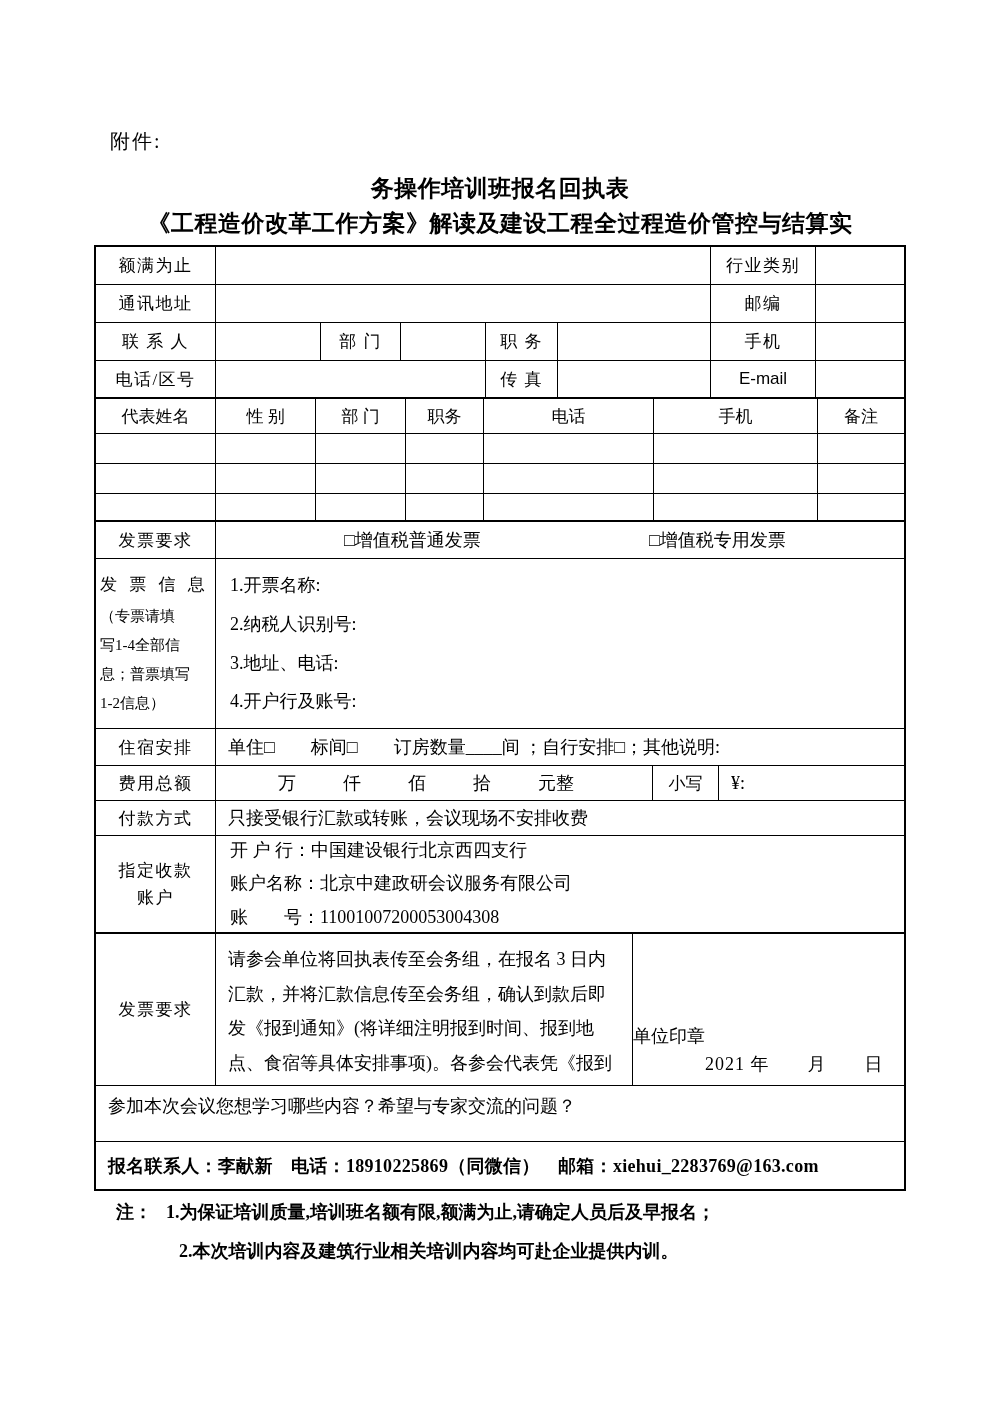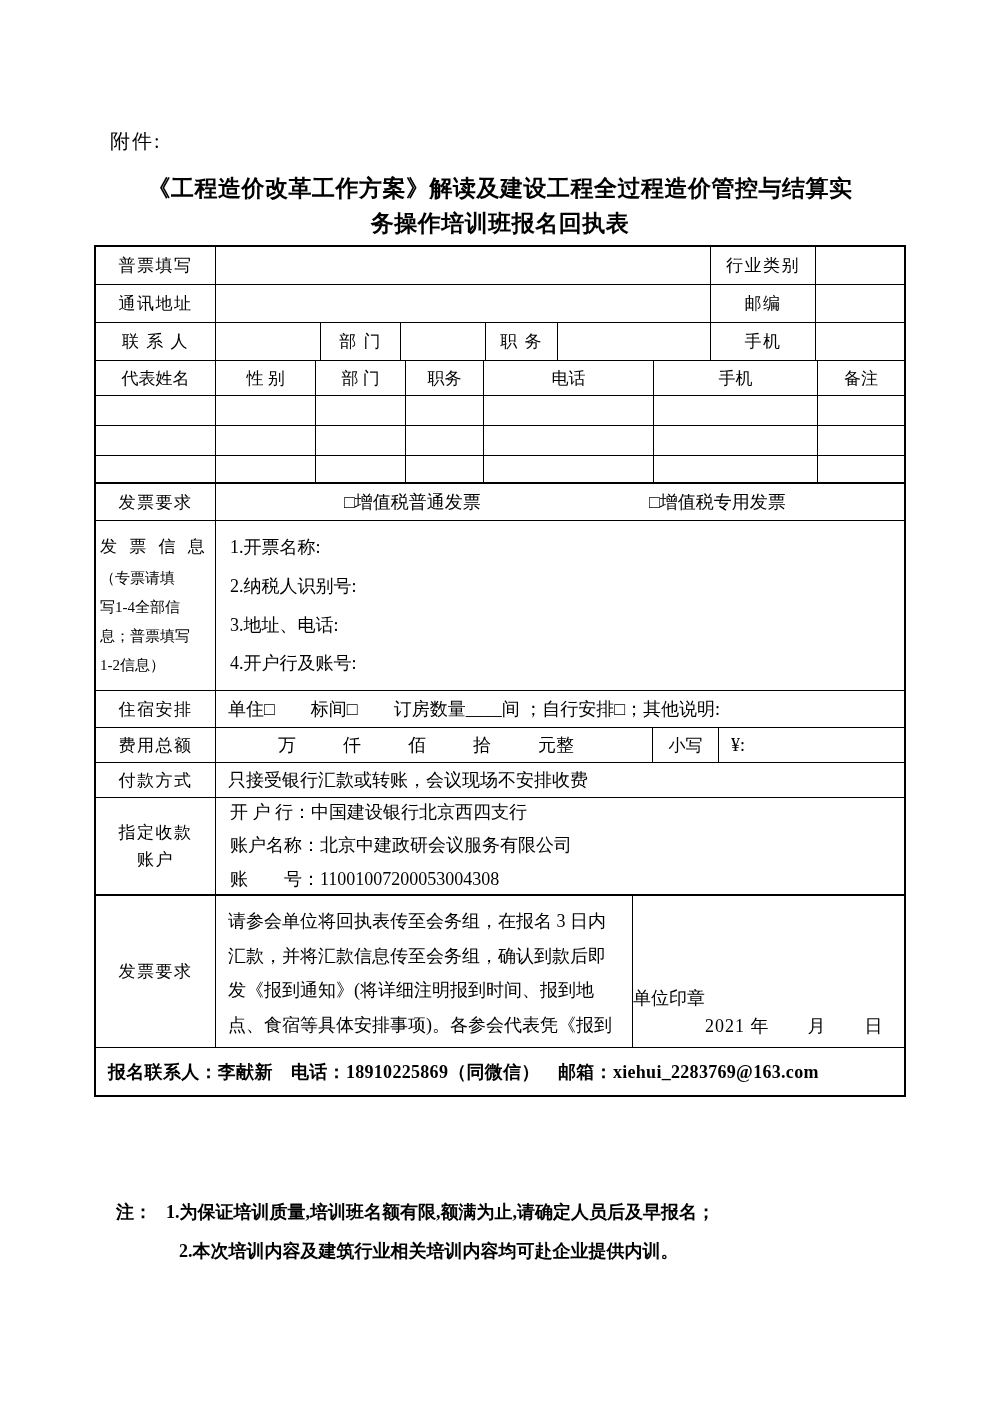--- a/index.html
+++ b/index.html
@@ -49,28 +49,28 @@
   .cb2 { margin-left:168px; }
 </style>
 </head>
 <body>
 
 <div class="page">
 
   <div class="attachment">附件:</div>
 
   <div class="doc-title">
+    <div>务操作培训班报名回执表</div>
     <div>《工程造价改革工作方案》解读及建设工程全过程造价管控与结算实</div>
-    <div>务操作培训班报名回执表</div>
   </div>
 
   <div class="tbl">
 
     <div class="row" style="height:38px">
-      <div class="cell lab" style="width:120px">普票填写</div>
+      <div class="cell lab" style="width:120px">额满为止</div>
       <div class="cell fill" style="width:495px"></div>
       <div class="cell lab" style="width:105px">行业类别</div>
       <div class="cell fill" style="width:88px"></div>
     </div>
 
     <div class="row" style="height:38px">
       <div class="cell lab" style="width:120px">通讯地址</div>
       <div class="cell fill" style="width:495px"></div>
       <div class="cell lab" style="width:105px">邮编</div>
       <div class="cell fill" style="width:88px"></div>
@@ -80,20 +80,28 @@
       <div class="cell lab" style="width:120px">联 系 人</div>
       <div class="cell fill" style="width:105px"></div>
       <div class="cell lab" style="width:80px">部 门</div>
       <div class="cell fill" style="width:85px"></div>
       <div class="cell lab" style="width:72px">职 务</div>
       <div class="cell fill" style="width:153px"></div>
       <div class="cell lab" style="width:105px">手机</div>
       <div class="cell fill" style="width:88px"></div>
     </div>
 
+    <div class="row hb" style="height:38px">
+      <div class="cell lab" style="width:120px">电话/区号</div>
+      <div class="cell fill" style="width:270px"></div>
+      <div class="cell lab" style="width:72px">传 真</div>
+      <div class="cell fill" style="width:153px"></div>
+      <div class="cell lab sans" style="width:105px">E-mail</div>
+      <div class="cell fill" style="width:88px"></div>
+    </div>
 
     <div class="row" style="height:35px">
       <div class="cell colcell" style="width:120px">代表姓名</div>
       <div class="cell colcell" style="width:100px">性 别</div>
       <div class="cell colcell" style="width:90px">部 门</div>
       <div class="cell colcell" style="width:78px">职务</div>
       <div class="cell colcell" style="width:170px">电话</div>
       <div class="cell colcell" style="width:164px">手机</div>
       <div class="cell colcell" style="width:86px">备注</div>
     </div>
@@ -187,20 +195,23 @@
 
     <div class="row" style="height:152px">
       <div class="cell lab" style="width:120px">发票要求</div>
       <div class="cell part-text" style="width:417px">请参会单位将回执表传至会务组，在报名 3 日内汇款，并将汇款信息传至会务组，确认到款后即发《报到通知》(将详细注明报到时间、报到地点、食宿等具体安排事项)。各参会代表凭《报到通知》入场。</div>
       <div class="cell stamp-cell" style="width:271px">
         <span>单位印章</span>
         <span class="stamp-date">2021 年　　月　　日</span>
       </div>
     </div>
 
+    <div class="row" style="height:56px">
+      <div class="cell qrow" style="width:808px">参加本次会议您想学习哪些内容？希望与专家交流的问题？</div>
+    </div>
 
     <div class="row" style="height:47px">
       <div class="cell crow" style="width:808px">报名联系人：李献新　电话：18910225869（同微信）　邮箱：xiehui_2283769@163.com</div>
     </div>
 
   </div>
 
   <div class="notes">
     <div class="n1">
       <span>注：</span>

